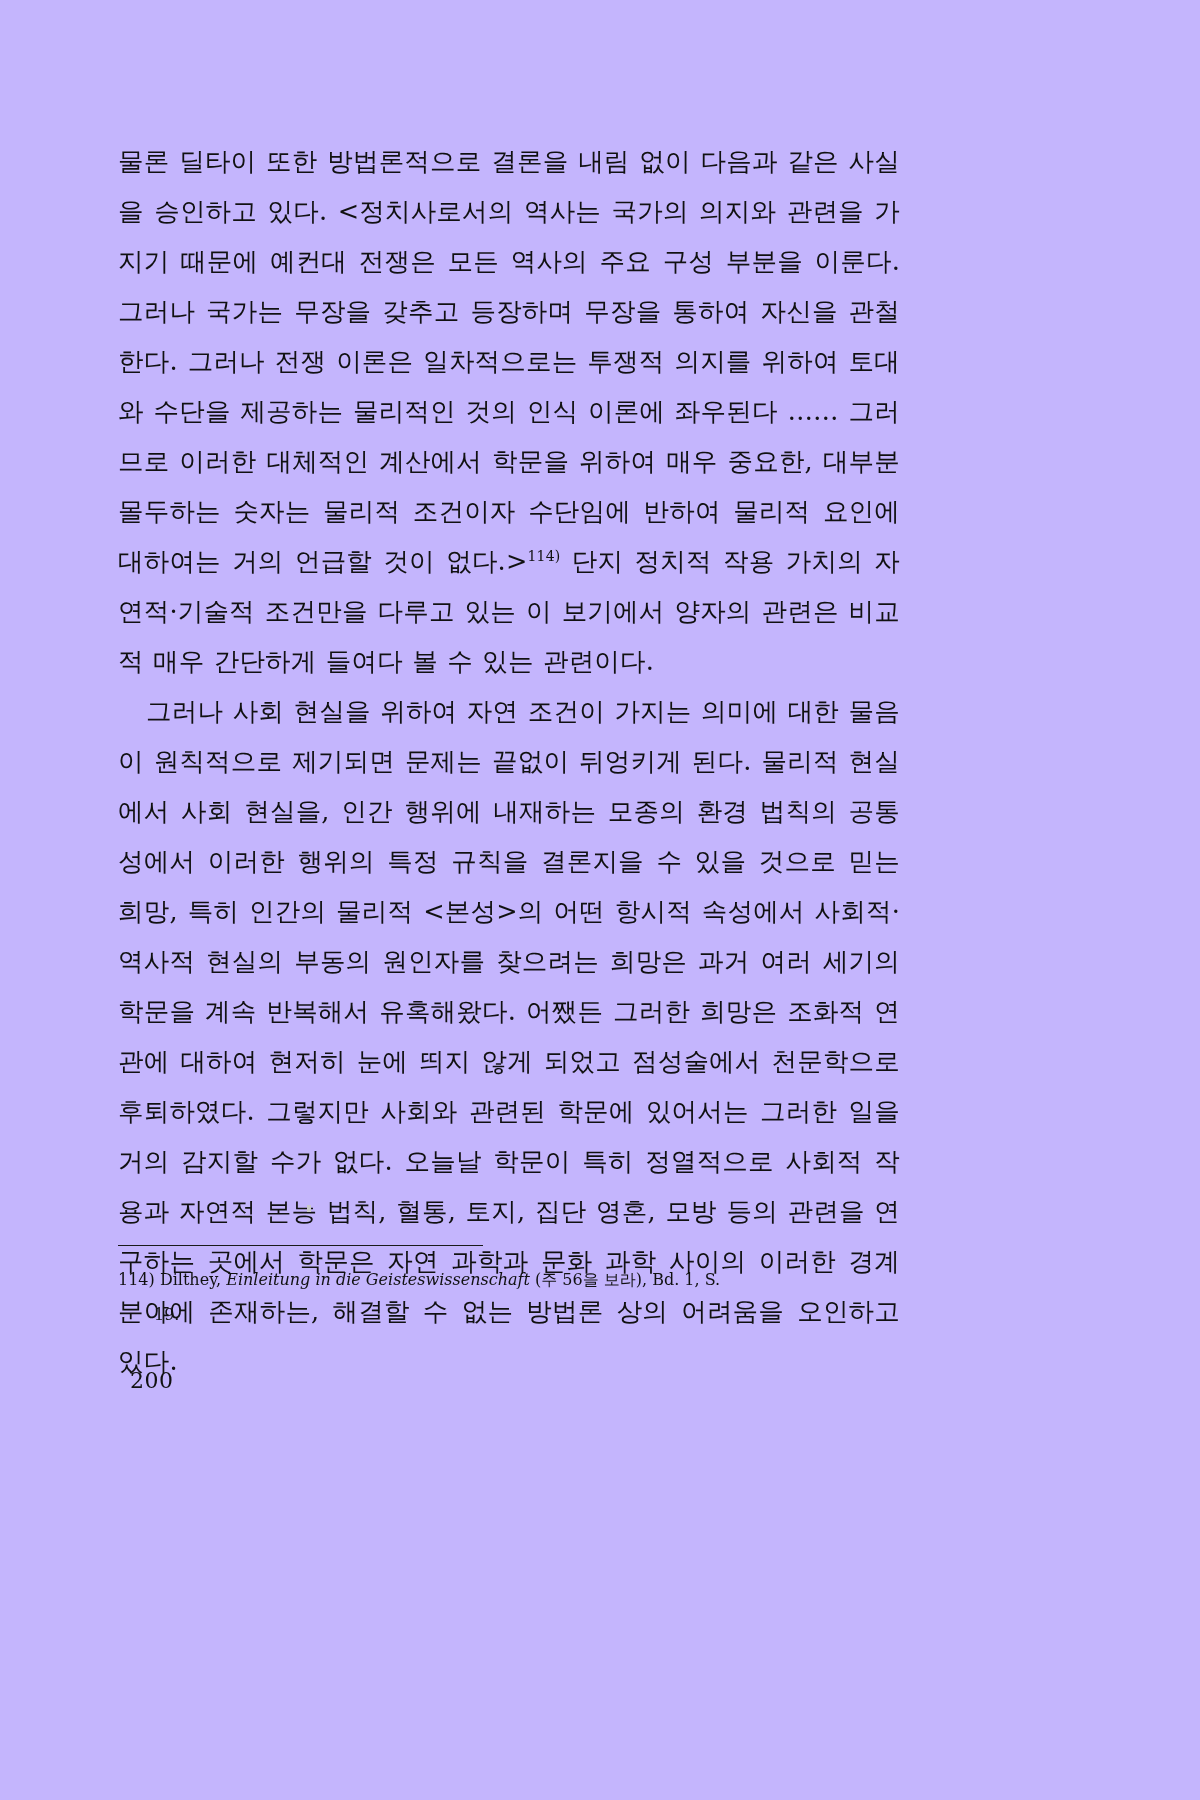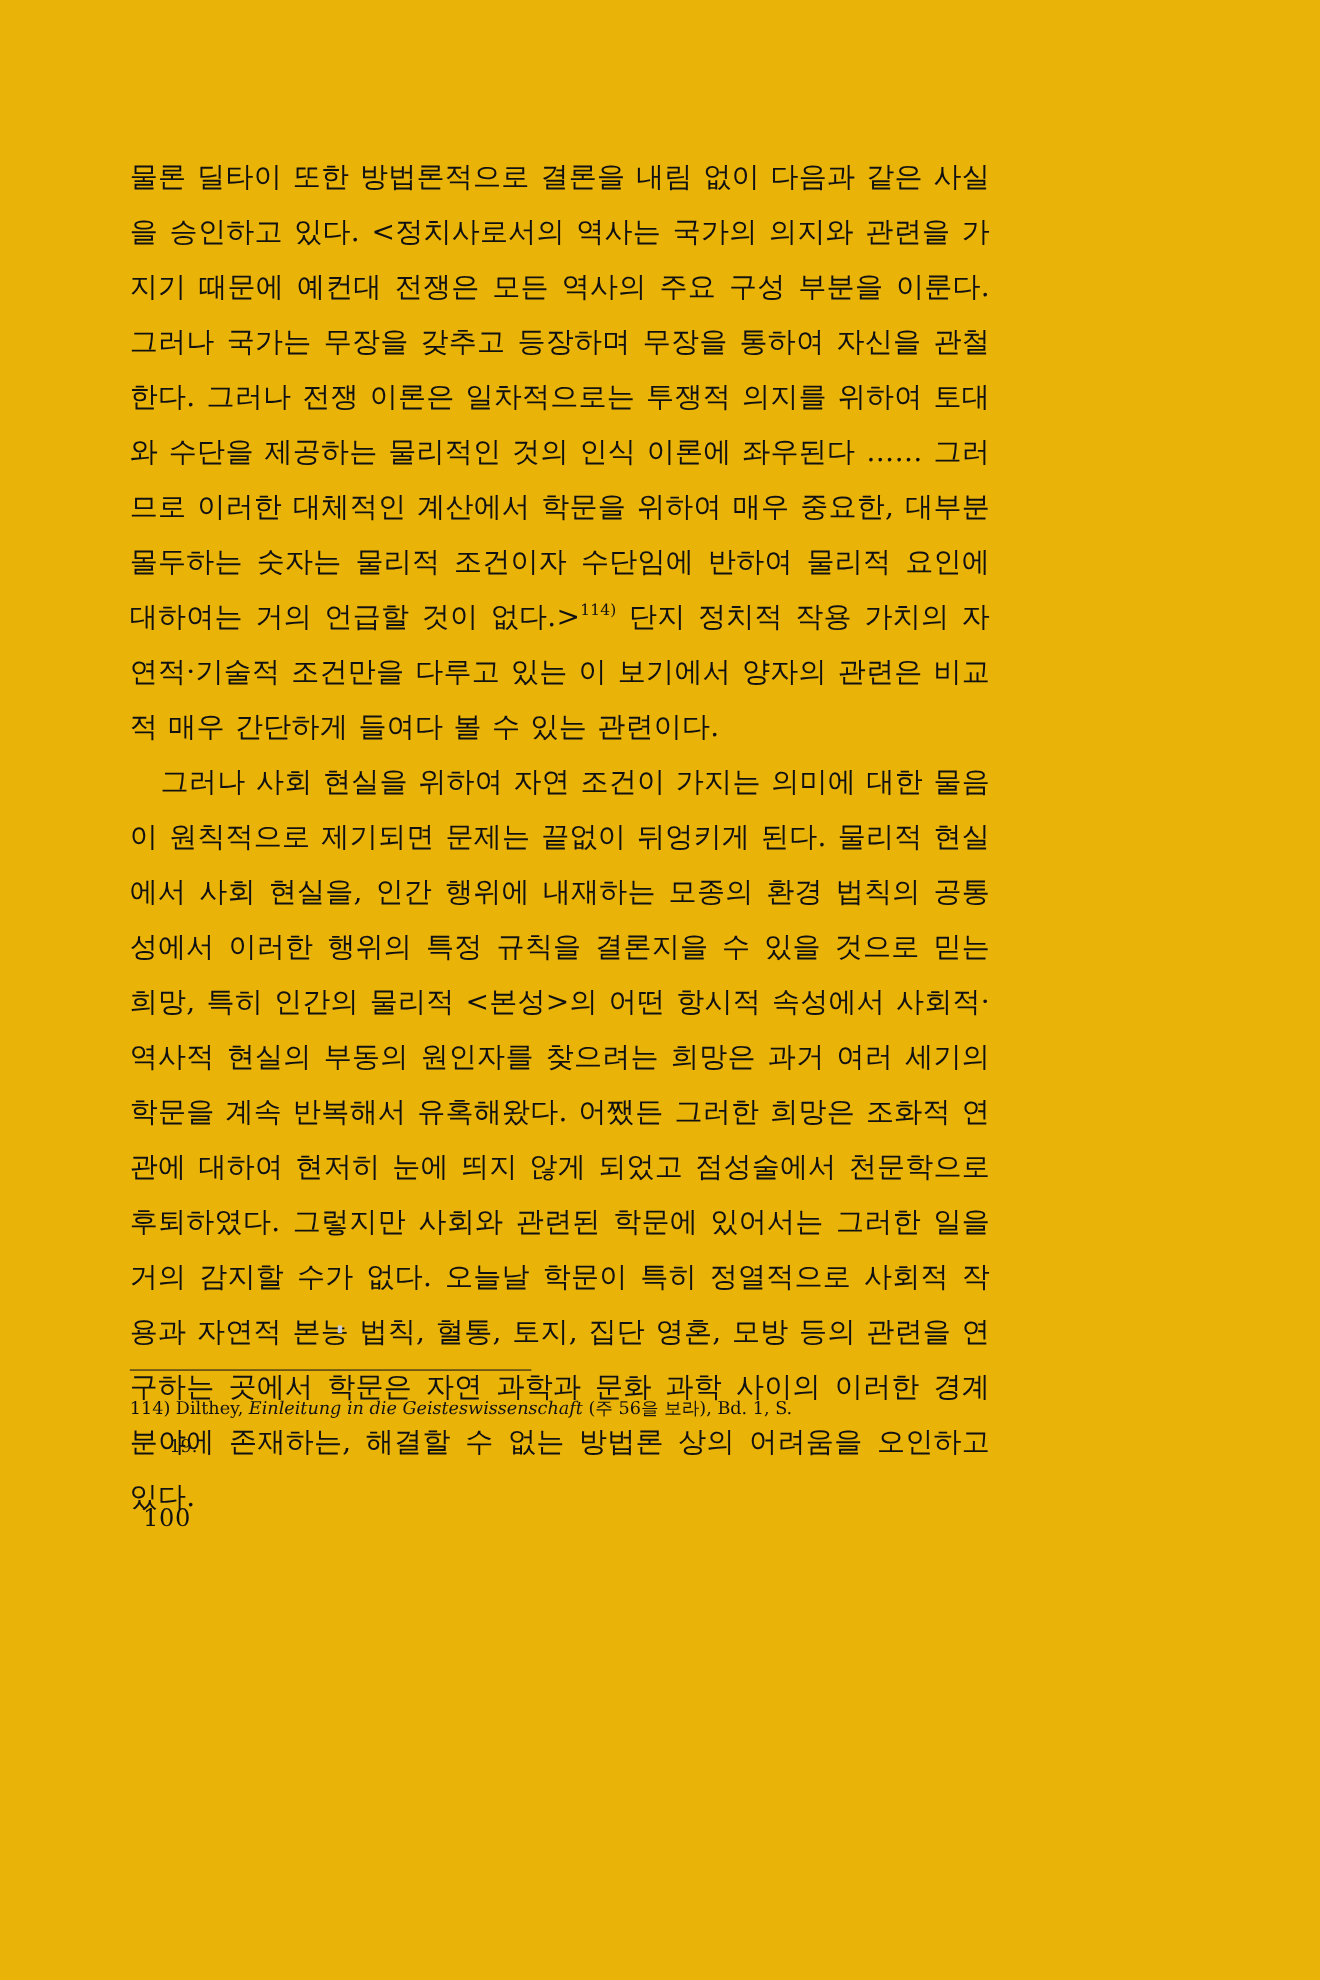--- a/index.html
+++ b/index.html
@@ -14,21 +14,21 @@
     color: #111111;
     position: relative;
     overflow: hidden;
   }
   .page {
     position: absolute;
     top: 0;
     left: 0;
     width: 1200px;
     height: 1800px;
-    background: #eab308;
+    background: #c4b5fd;
   }
   .content {
     position: absolute;
     left: 118px;
     top: 136px;
     width: 782px;
   }
   .para {
     font-size: 25.5px;
     line-height: 50px;
@@ -108,17 +108,17 @@
   <div class="footnote-rule"></div>
 
   <div class="footnote">
     <span class="fn-num">114)</span>
     <span class="fn-body">Dilthey,</span>
     <em>Einleitung in die Geisteswissenschaft</em>
     <span class="fn-body">(주 56을 보라), Bd. 1, S.</span>
     <span class="fn-second-line">19.</span>
   </div>
 
-  <div class="folio">100</div>
+  <div class="folio">200</div>
 
   <div class="speck" style="left:307px; top:1205px; width:4px; height:7px;"></div>
 
 </div>
 
 </body></html>

